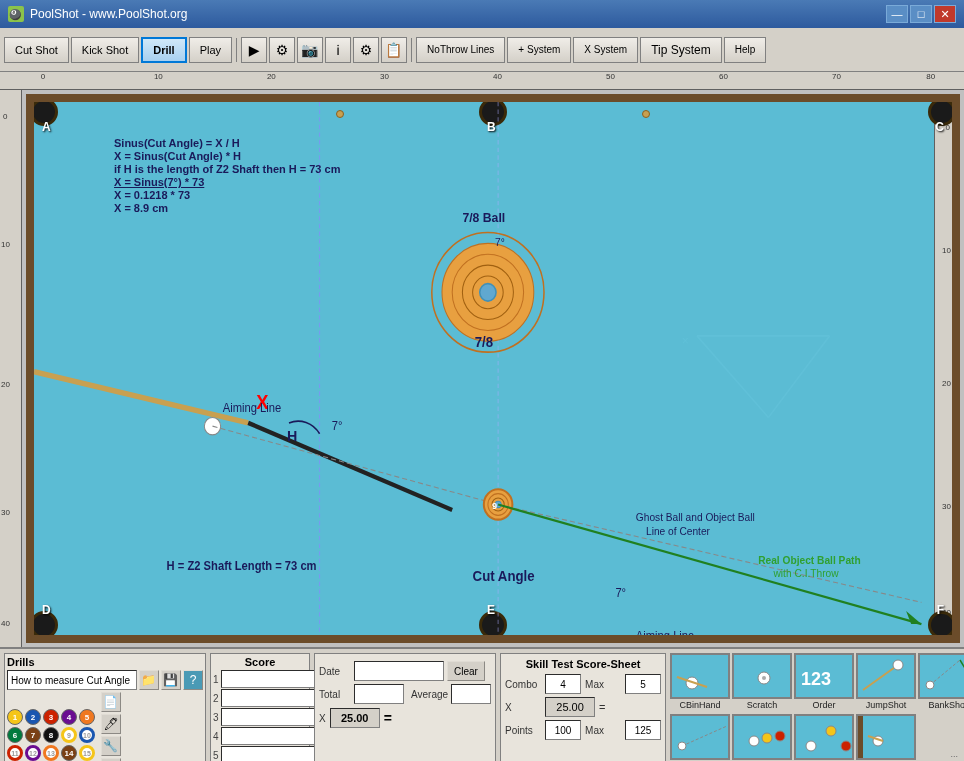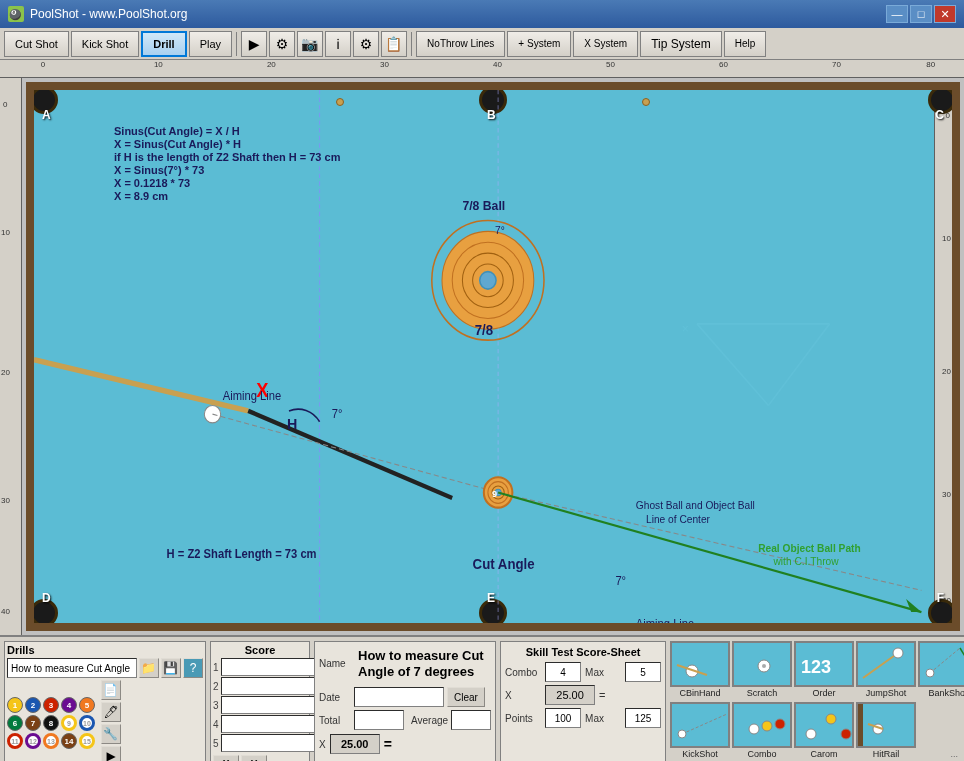--- a/index.html
+++ b/index.html
@@ -21,21 +21,21 @@
     #titlebar .win-controls { display: flex; gap: 2px; }
     #titlebar .win-btn {
       width: 22px; height: 18px; background: #5a8ec5; border: 1px solid #7aaad8;
       color: white; font-size: 11px; display: flex; align-items: center; justify-content: center;
       cursor: pointer;
     }
     #titlebar .win-btn.close { background: #c0392b; }
 
     
     #toolbar {
-      height: 32px;
+      height: 44px;
       background: #d4d0c8;
       border-bottom: 1px solid #808080;
       display: flex;
       align-items: center;
       gap: 2px;
       padding: 2px 4px;
     }
     .toolbar-btn {
       height: 26px;
       padding: 2px 10px;
@@ -399,21 +399,21 @@
         <div style="position:absolute; top:8px; left:25%; right:25%; display:flex; justify-content:space-around; z-index:5;">
           <div style="width:8px;height:8px;background:#c8a050;border-radius:50%;border:1px solid #8a6020;"></div>
           <div style="width:8px;height:8px;background:#c8a050;border-radius:50%;border:1px solid #8a6020;"></div>
           <div style="width:8px;height:8px;background:#c8a050;border-radius:50%;border:1px solid #8a6020;"></div>
         </div>
 
         <div style="position:absolute; top:35px; left:80px; z-index:20; color:#1a1a5a;">
           <div style="font-size:11px; font-weight:bold;">Sinus(Cut Angle) = X / H</div>
           <div style="font-size:11px; font-weight:bold; margin-top:1px;">X = Sinus(Cut Angle) * H</div>
           <div style="font-size:11px; font-weight:bold; margin-top:1px;">if H is the length of Z2 Shaft then H = 73 cm</div>
-          <div style="font-size:11px; font-weight:bold; margin-top:1px;">X = Sinus(7°) * 73</div>
+          <div style="font-size:11px; font-weight:bold; margin-top:1px;text-decoration:underline;">X = Sinus(7°) * 73</div>
           <div style="font-size:11px; font-weight:bold; margin-top:1px;">X = 0.1218 * 73</div>
           <div style="font-size:11px; font-weight:bold; margin-top:1px;">X = 8.9 cm</div>
         </div>
 
         <svg id="table-svg" viewBox="0 0 900 490" preserveAspectRatio="none">
 
           <line x1="280" y1="0" x2="280" y2="490" stroke="#8888ff" stroke-width="1" stroke-dasharray="4,3" opacity="0.7"></line>
 
           <line x1="455" y1="0" x2="455" y2="490" stroke="#aaaaff" stroke-width="1" stroke-dasharray="4,3" opacity="0.5"></line>
 
@@ -566,24 +566,20 @@
         <input class="score-input" value="" style="">
       </div>
     </div>
     <div style="display:flex; gap:2px; margin-top:3px;">
       <div class="xy-label">X</div>
       <div class="xy-label">Y</div>
     </div>
   </div>
 
   <div id="name-section">
-    <div class="name-row">
-      <span class="field-label">Name</span>
-      <div class="field-title">How to measure Cut<br>Angle of 7 degrees</div>
-    </div>
     <div style="height:3px;"></div>
     <div class="name-row">
       <span class="field-label">Date</span>
       <input class="field-input" value="" style="width: 90px;">
       <button class="clear-btn">Clear</button>
     </div>
     <div class="total-row">
       <span class="field-label">Total</span>
       <input class="field-input" value="" style="width: 50px;">
       <span class="avg-label">Average</span>

